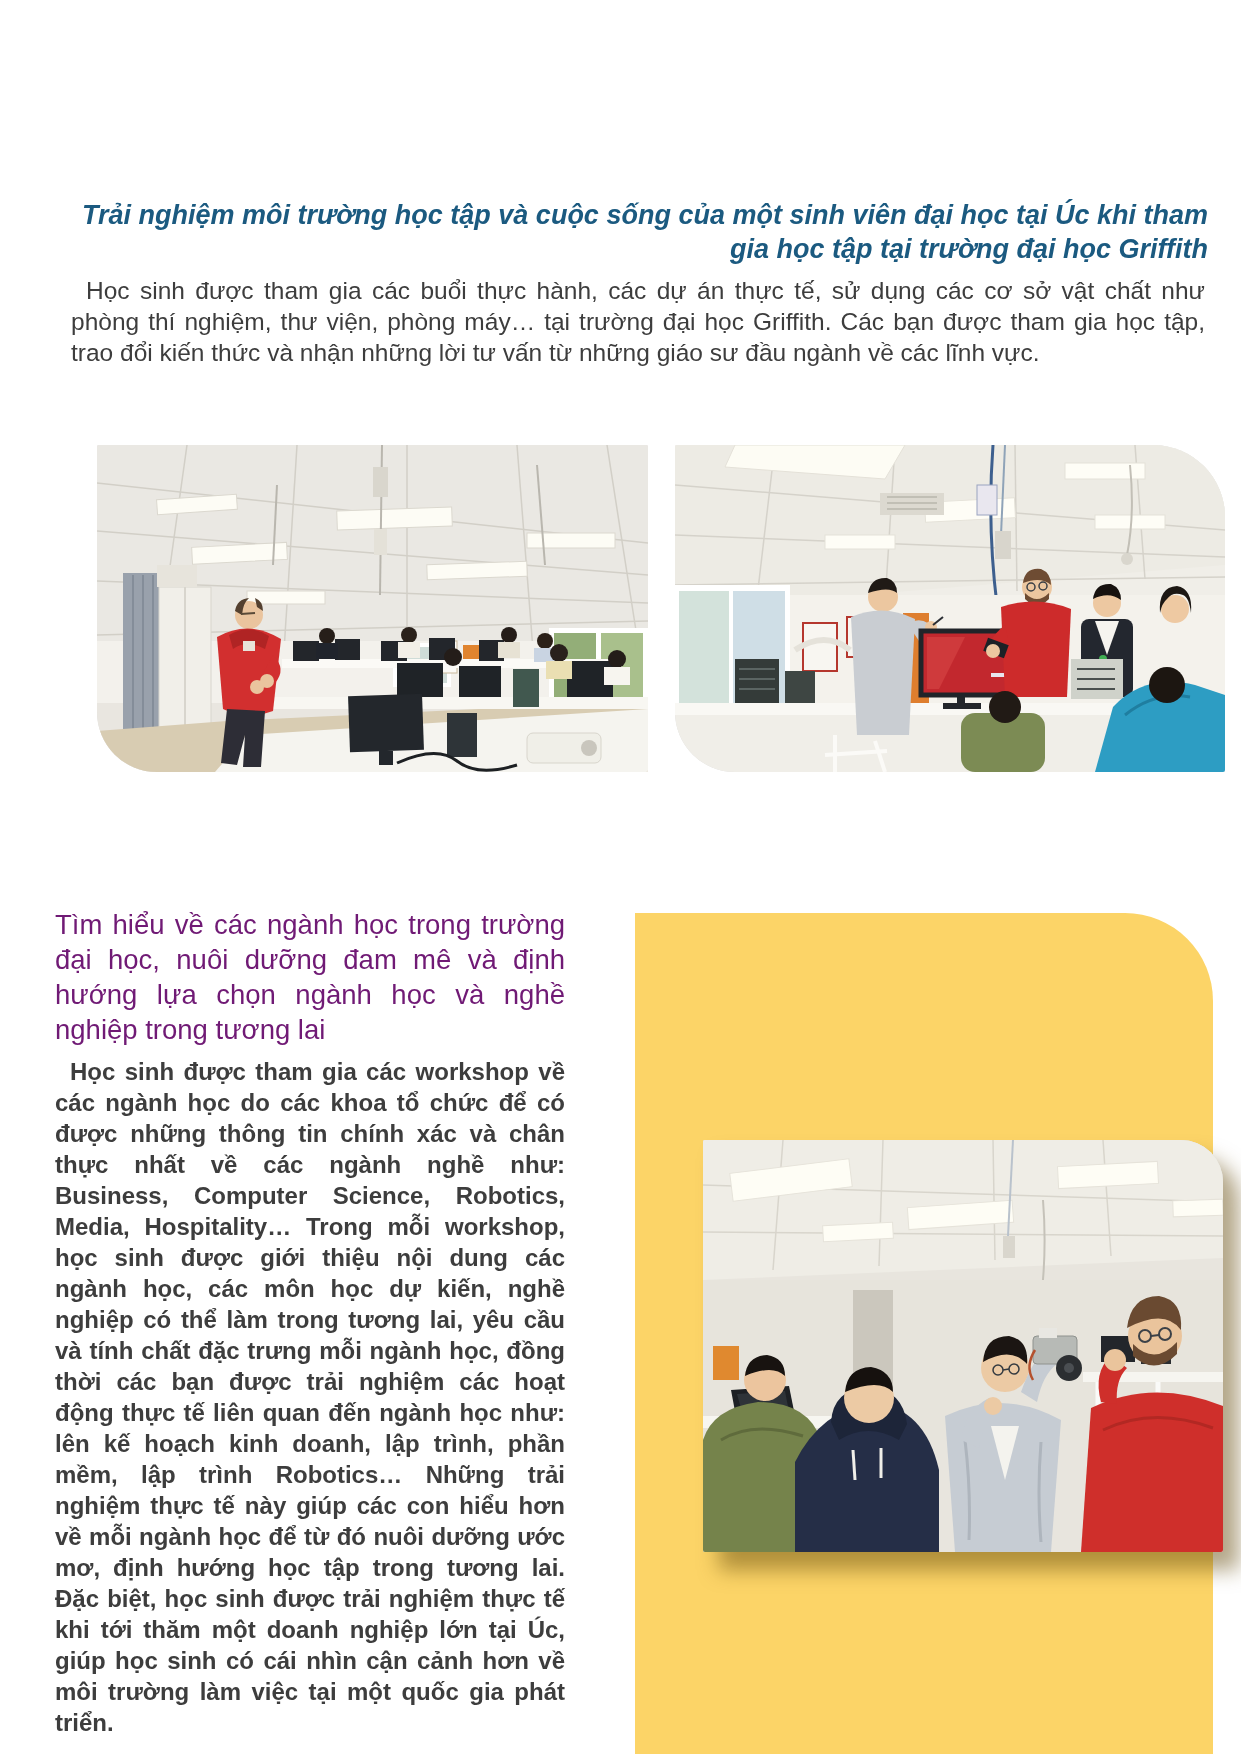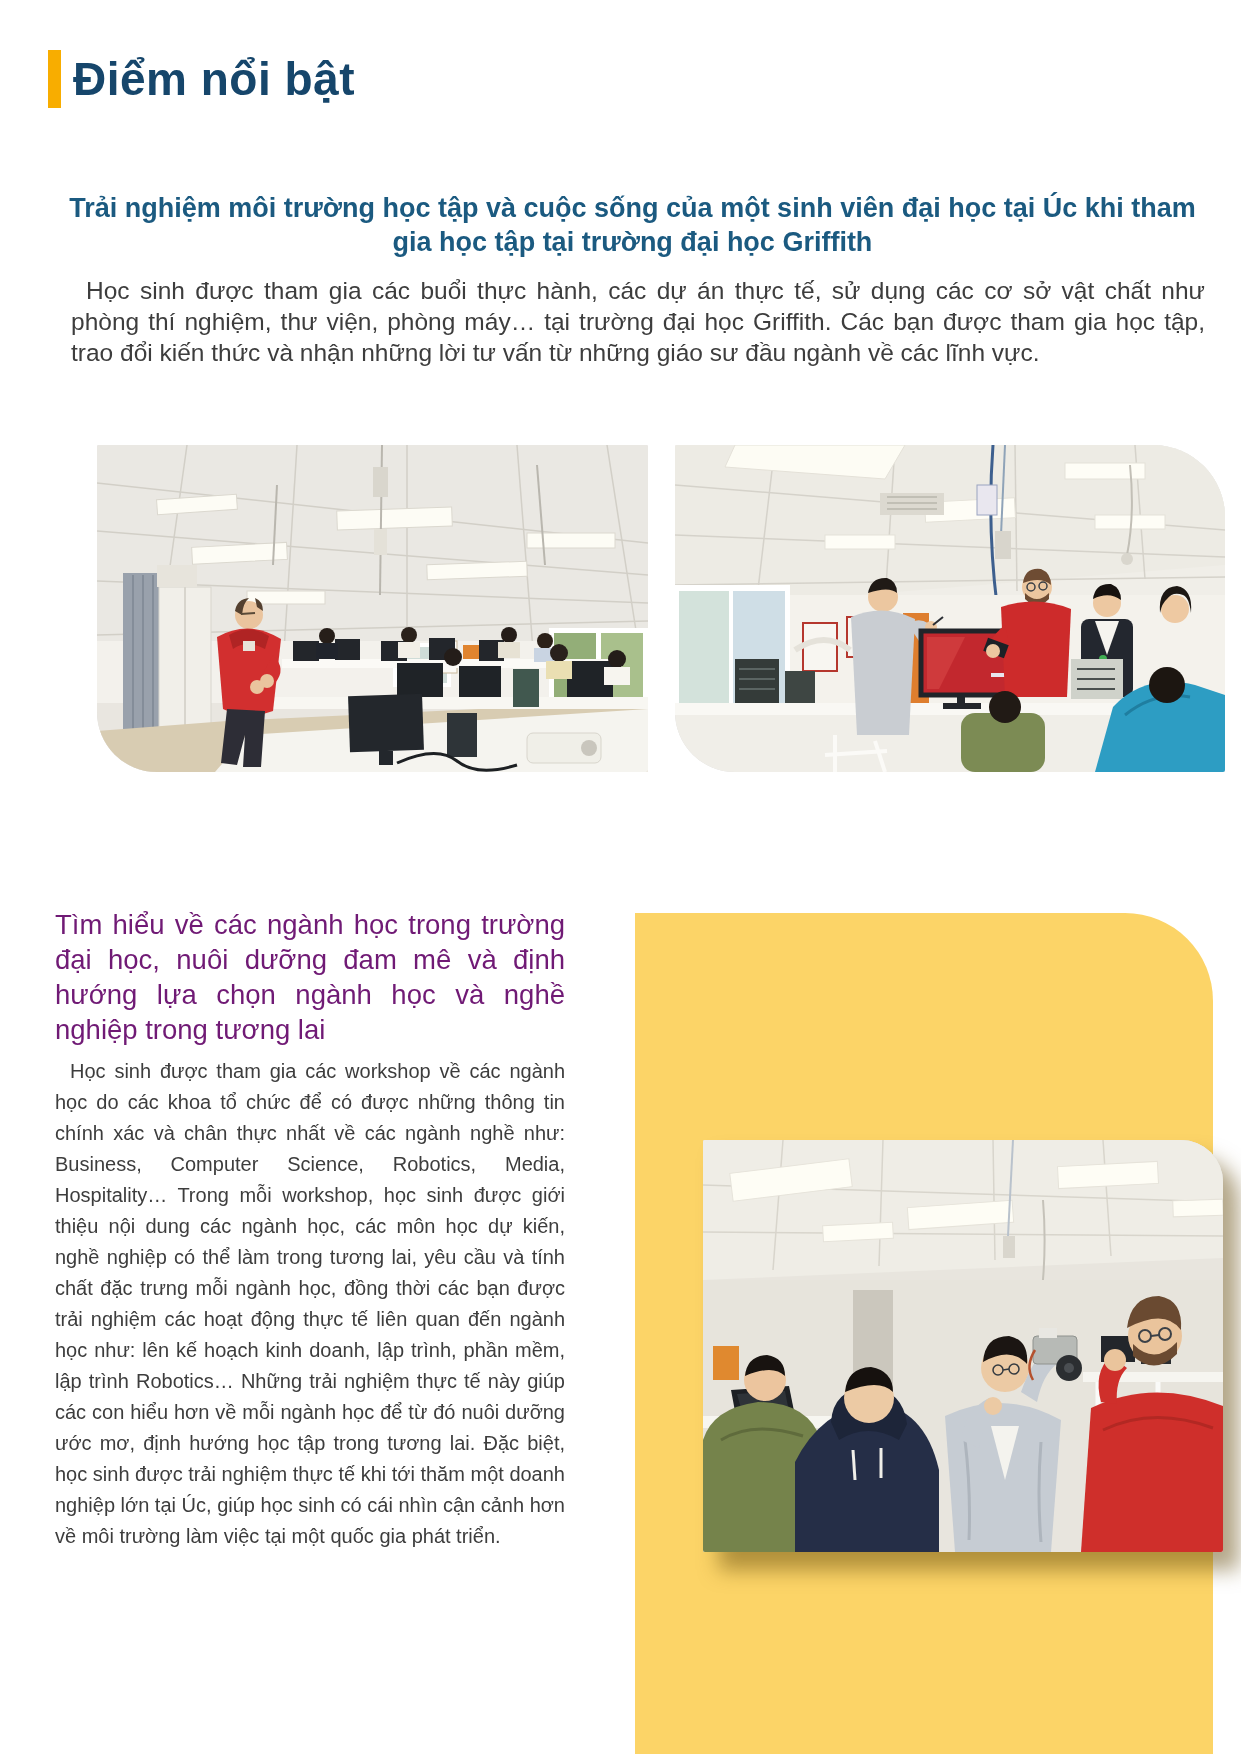--- a/index.html
+++ b/index.html
@@ -4,49 +4,45 @@
 <style>
   html,body{margin:0;padding:0;background:#ffffff;}
   .page{
     position:relative;width:1241px;height:1754px;background:#ffffff;overflow:hidden;
     font-family:"Liberation Sans","DejaVu Sans",sans-serif;
   }
   .title-row{position:absolute;left:48px;top:50px;display:flex;align-items:stretch;}
   .accent-bar{width:13px;height:58px;background:#f8ad00;margin-right:12px;}
   .page-title{margin:0;font-size:46px;line-height:58px;font-weight:bold;color:#16466b;letter-spacing:.5px;}
 
-  .h-exp{position:absolute;left:55px;top:182px;width:1137px;margin:9px;
-    font-size:27px;line-height:34px;font-weight:bold;color:#1b5a80;text-align:center;}
+  .h-exp{position:absolute;left:55px;top:182px;width:1137px;margin:16px;
+    font-size:27px;line-height:34px;font-weight:bold;color:#1b5a80;text-align:right;font-style:italic;}
   .p-exp{position:absolute;left:55px;top:259px;width:1134px;margin:16px;
     font-size:24.5px;line-height:31px;color:#3d3d3d;text-align:justify;text-indent:15px;}
 
   .photo{position:absolute;overflow:hidden;background:#ddd;}
   .photo svg{display:block;width:100%;height:100%;}
   .photo-a{left:57px;top:429px;width:551px;height:327px;border-radius:2px 2px 2px 60px;}
   .photo-b{left:635px;top:429px;width:550px;height:327px;border-radius:2px 72px 2px 60px;}
 
   .h-majors{position:absolute;left:55px;top:907px;width:510px;margin:0;
     font-size:27.5px;line-height:35px;font-weight:normal;color:#701a75;text-align:justify;}
   .p-majors{position:absolute;left:55px;top:1056px;width:510px;margin:0;
-    font-size:20px;line-height:31px;color:#3d3d3d;text-align:justify;text-indent:15px;}
+    font-size:24px;line-height:31px;color:#3d3d3d;text-align:justify;text-indent:15px;font-weight:bold;}
 
   .yellow-panel{position:absolute;left:635px;top:913px;width:578px;height:841px;
     background:#fcd467;border-radius:0 88px 0 0;}
   .photo-c{left:663px;top:1124px;width:520px;height:412px;border-radius:2px 42px 2px 2px;
     box-shadow:16px 18px 20px rgba(104,78,16,.5);}
 </style>
 </head>
 <body>
 
 <div class="page">
 
-  <header class="title-row">
-    <span class="accent-bar"></span>
-    <h1 class="page-title">Điểm nổi bật</h1>
-  </header>
 
   <section>
     <h2 class="h-exp">Trải nghiệm môi trường học tập và cuộc sống của một sinh viên đại học tại Úc khi tham gia học tập tại trường đại học Griffith</h2>
     <p class="p-exp">Học sinh được tham gia các buổi thực hành, các dự án thực tế, sử dụng các cơ sở vật chất như phòng thí nghiệm, thư viện, phòng máy… tại trường đại học Griffith. Các bạn được tham gia học tập, trao đổi kiến thức và nhận những lời tư vấn từ những giáo sư đầu ngành về các lĩnh vực.</p>
   </section>
 
   <figure class="photo photo-a">
     <svg viewBox="0 0 551 327" preserveAspectRatio="none">
       <rect width="551" height="327" fill="#e9e6e0"></rect>
       <polygon points="0,0 551,0 551,185 0,245" fill="#eae8e3"></polygon>

